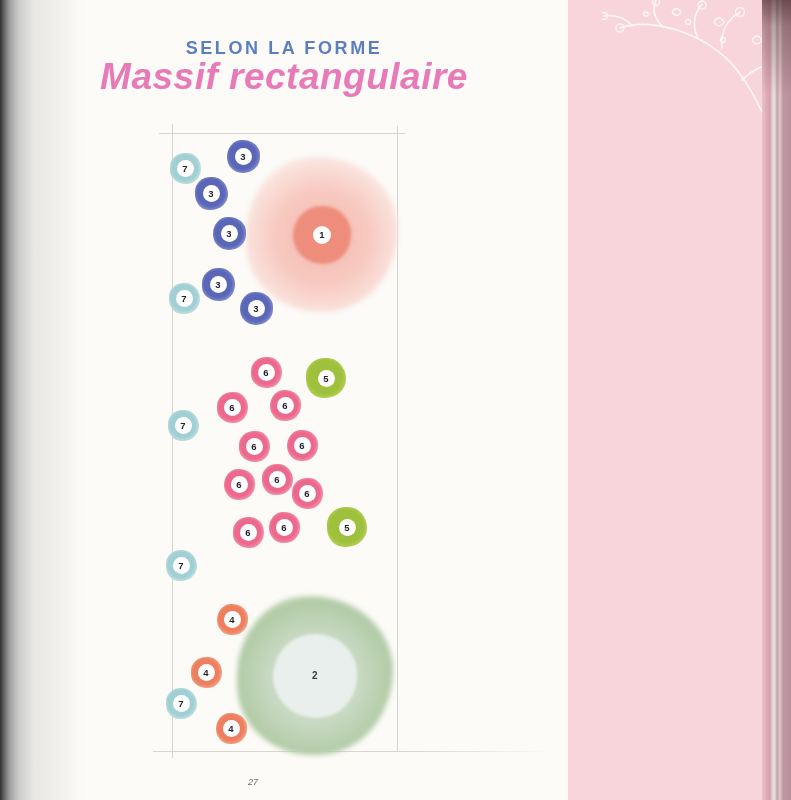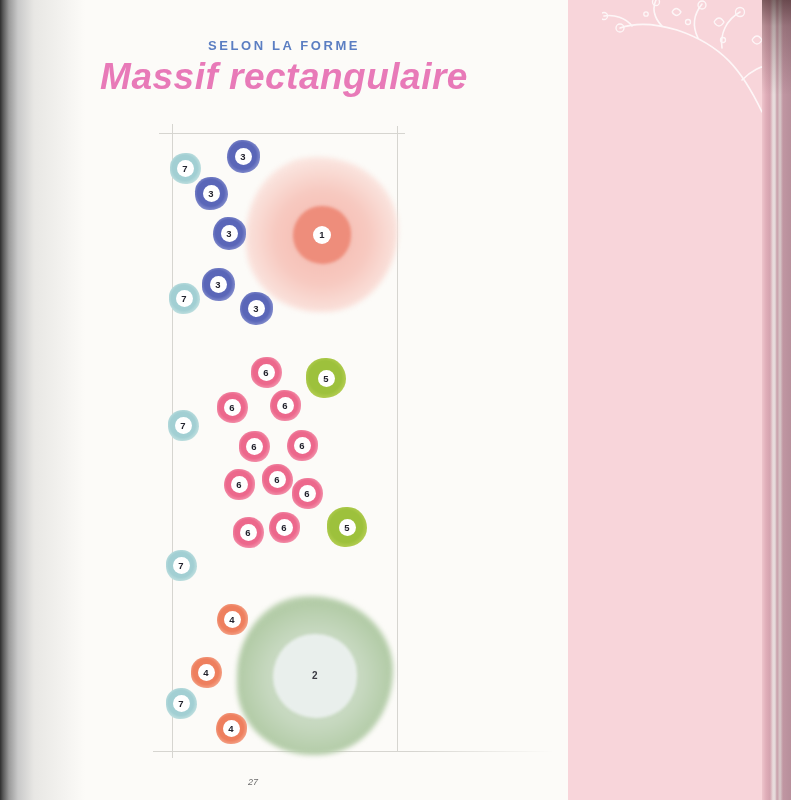--- a/index.html
+++ b/index.html
@@ -7,21 +7,21 @@
     width:791px;height:800px;position:relative;overflow:hidden;
     background:#fbfaf7;
     font-family:"Liberation Sans", sans-serif;
     -webkit-font-smoothing:antialiased;
   }
   
   .left-page{position:absolute;left:0;top:0;width:568px;height:800px;background:#fcfbf8;}
   .spine-shadow{position:absolute;left:0;top:0;bottom:0;width:85px;pointer-events:none;
     background:linear-gradient(to right,#2e2e2e 0px,#585858 3px,#9a9a9a 9px,#c9c9c9 18px,#e8e7e4 34px,rgba(252,251,248,0) 85px);}
   .kicker{position:absolute;top:38px;left:0;width:568px;text-align:center;
-    color:#5b7ec2;font-size:13px;font-weight:bold;letter-spacing:2.6px;}
+    color:#5b7ec2;font-size:18px;font-weight:bold;letter-spacing:2.6px;}
   .big-title{position:absolute;top:56px;left:0;width:568px;text-align:center;
     color:#e87ab8;font-size:37px;font-weight:bold;letter-spacing:.5px;font-style:italic;}
 
   
   .rect-line{position:absolute;background:#d6d5d0;}
   .rl-left{left:172px;top:124px;width:1px;height:634px;}
   .rl-right{left:397px;top:126px;width:1px;height:626px;}
   .rl-top{left:159px;top:133px;width:246px;height:1px;}
   .rl-bottom{left:153px;top:751px;width:400px;height:1px;
     background:linear-gradient(to right,#d6d5d0 0%,#d6d5d0 65%,rgba(214,213,208,0) 100%);}

